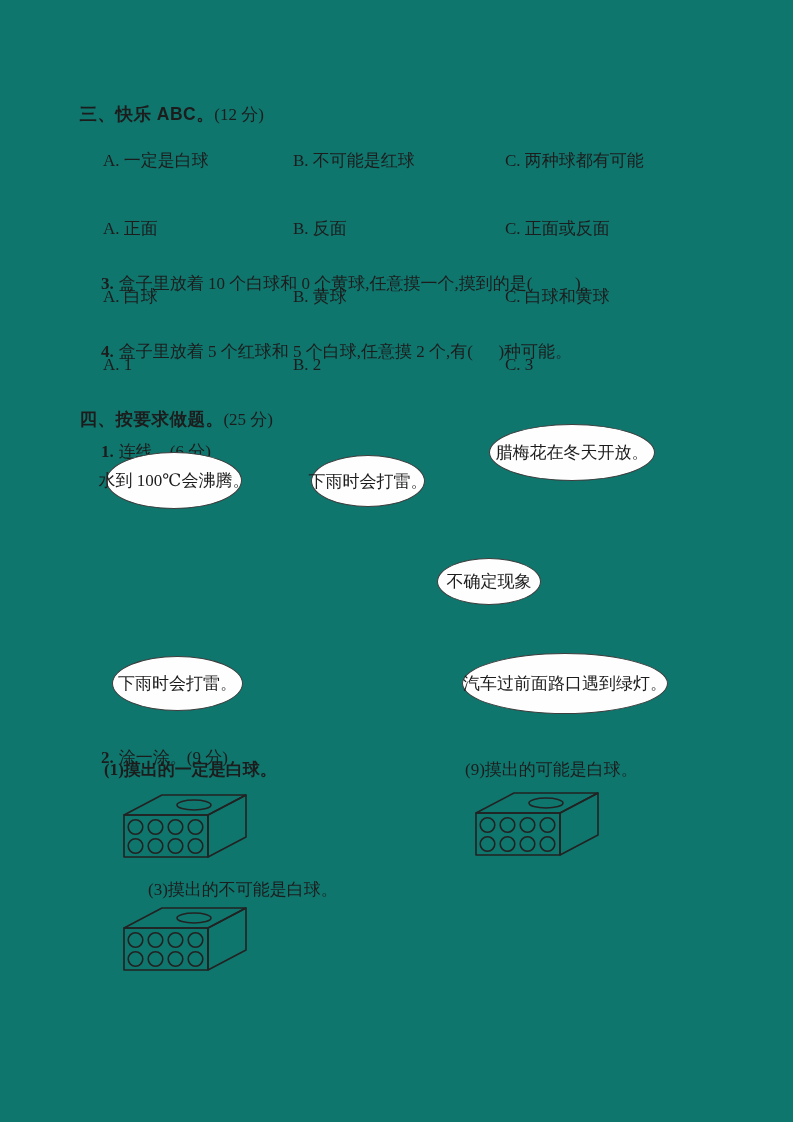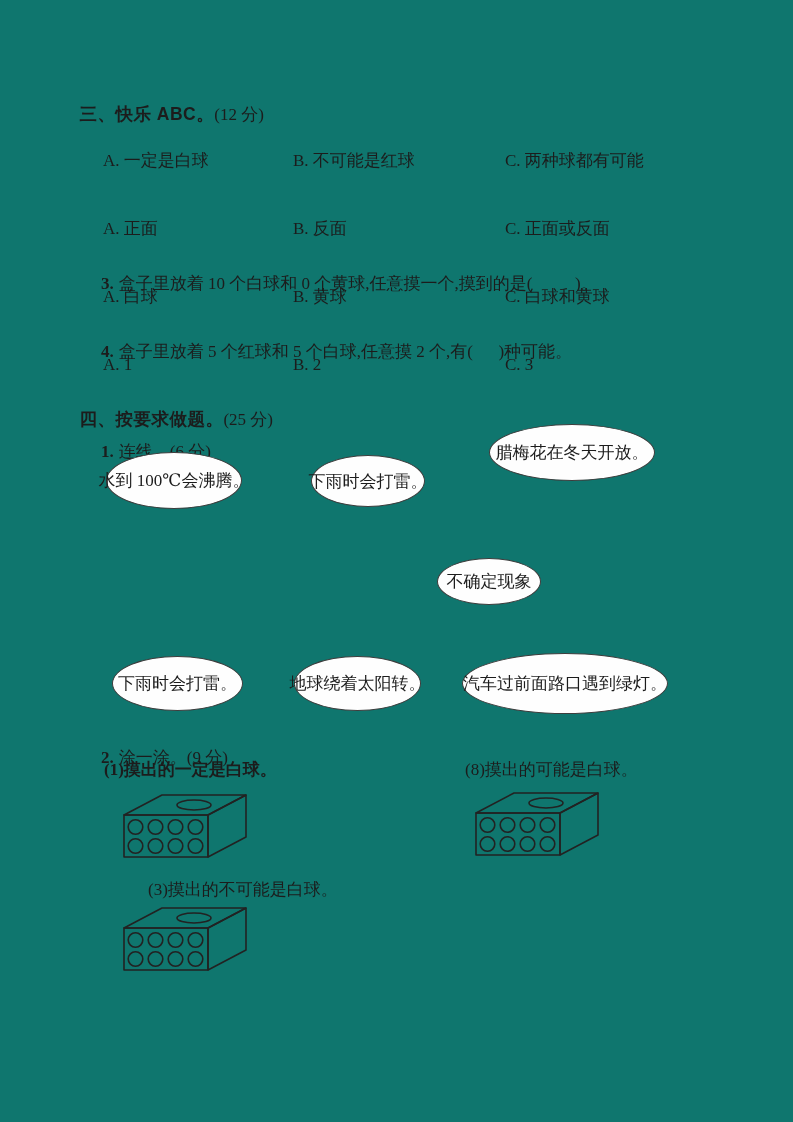--- a/index.html
+++ b/index.html
@@ -106,29 +106,28 @@
     <span class="subnum">1.</span><span>连线。(6 分)</span>
   </div>
 
   <div class="ellipse" style="left:106px; top:452px; width:136px; height:57px;">水到 100℃会沸腾。</div>
   <div class="ellipse" style="left:311px; top:455px; width:114px; height:52px;">下雨时会打雷。</div>
   <div class="ellipse" style="left:489px; top:424px; width:166px; height:57px;">腊梅花在冬天开放。</div>
 
   <div class="ellipse" style="left:437px; top:558px; width:104px; height:47px;">不确定现象</div>
 
   <div class="ellipse" style="left:112px; top:656px; width:131px; height:55px;">下雨时会打雷。</div>
-  <div class="ellipse" style="left:294px; top:656px; width:127px; height:55px;">地球绕着太阳转。</div>
   <div class="ellipse" style="left:462px; top:653px; width:206px; height:61px;">汽车过前面路口遇到绿灯。</div>
 
   <div class="line" style="left:84px; top:726px;">
     <span class="subnum">2.</span><span>涂一涂。(9 分)</span>
   </div>
 
   <div class="line" style="left:104px; top:759px;font-weight:bold;">(1)摸出的一定是白球。</div>
-  <div class="line" style="left:465px; top:759px;">(8)摸出的可能是白球。</div>
+  <div class="line" style="left:465px; top:759px;">(9)摸出的可能是白球。</div>
 
   <div class="boxfig" style="left:122px; top:793px;">
     <svg width="126" height="66" viewBox="0 0 126 66">
         <use href="#boxfig"></use>
       </svg>
   </div>
   <div class="boxfig" style="left:474px; top:791px;">
     <svg width="126" height="66" viewBox="0 0 126 66">
         <use href="#boxfig"></use>
       </svg>

